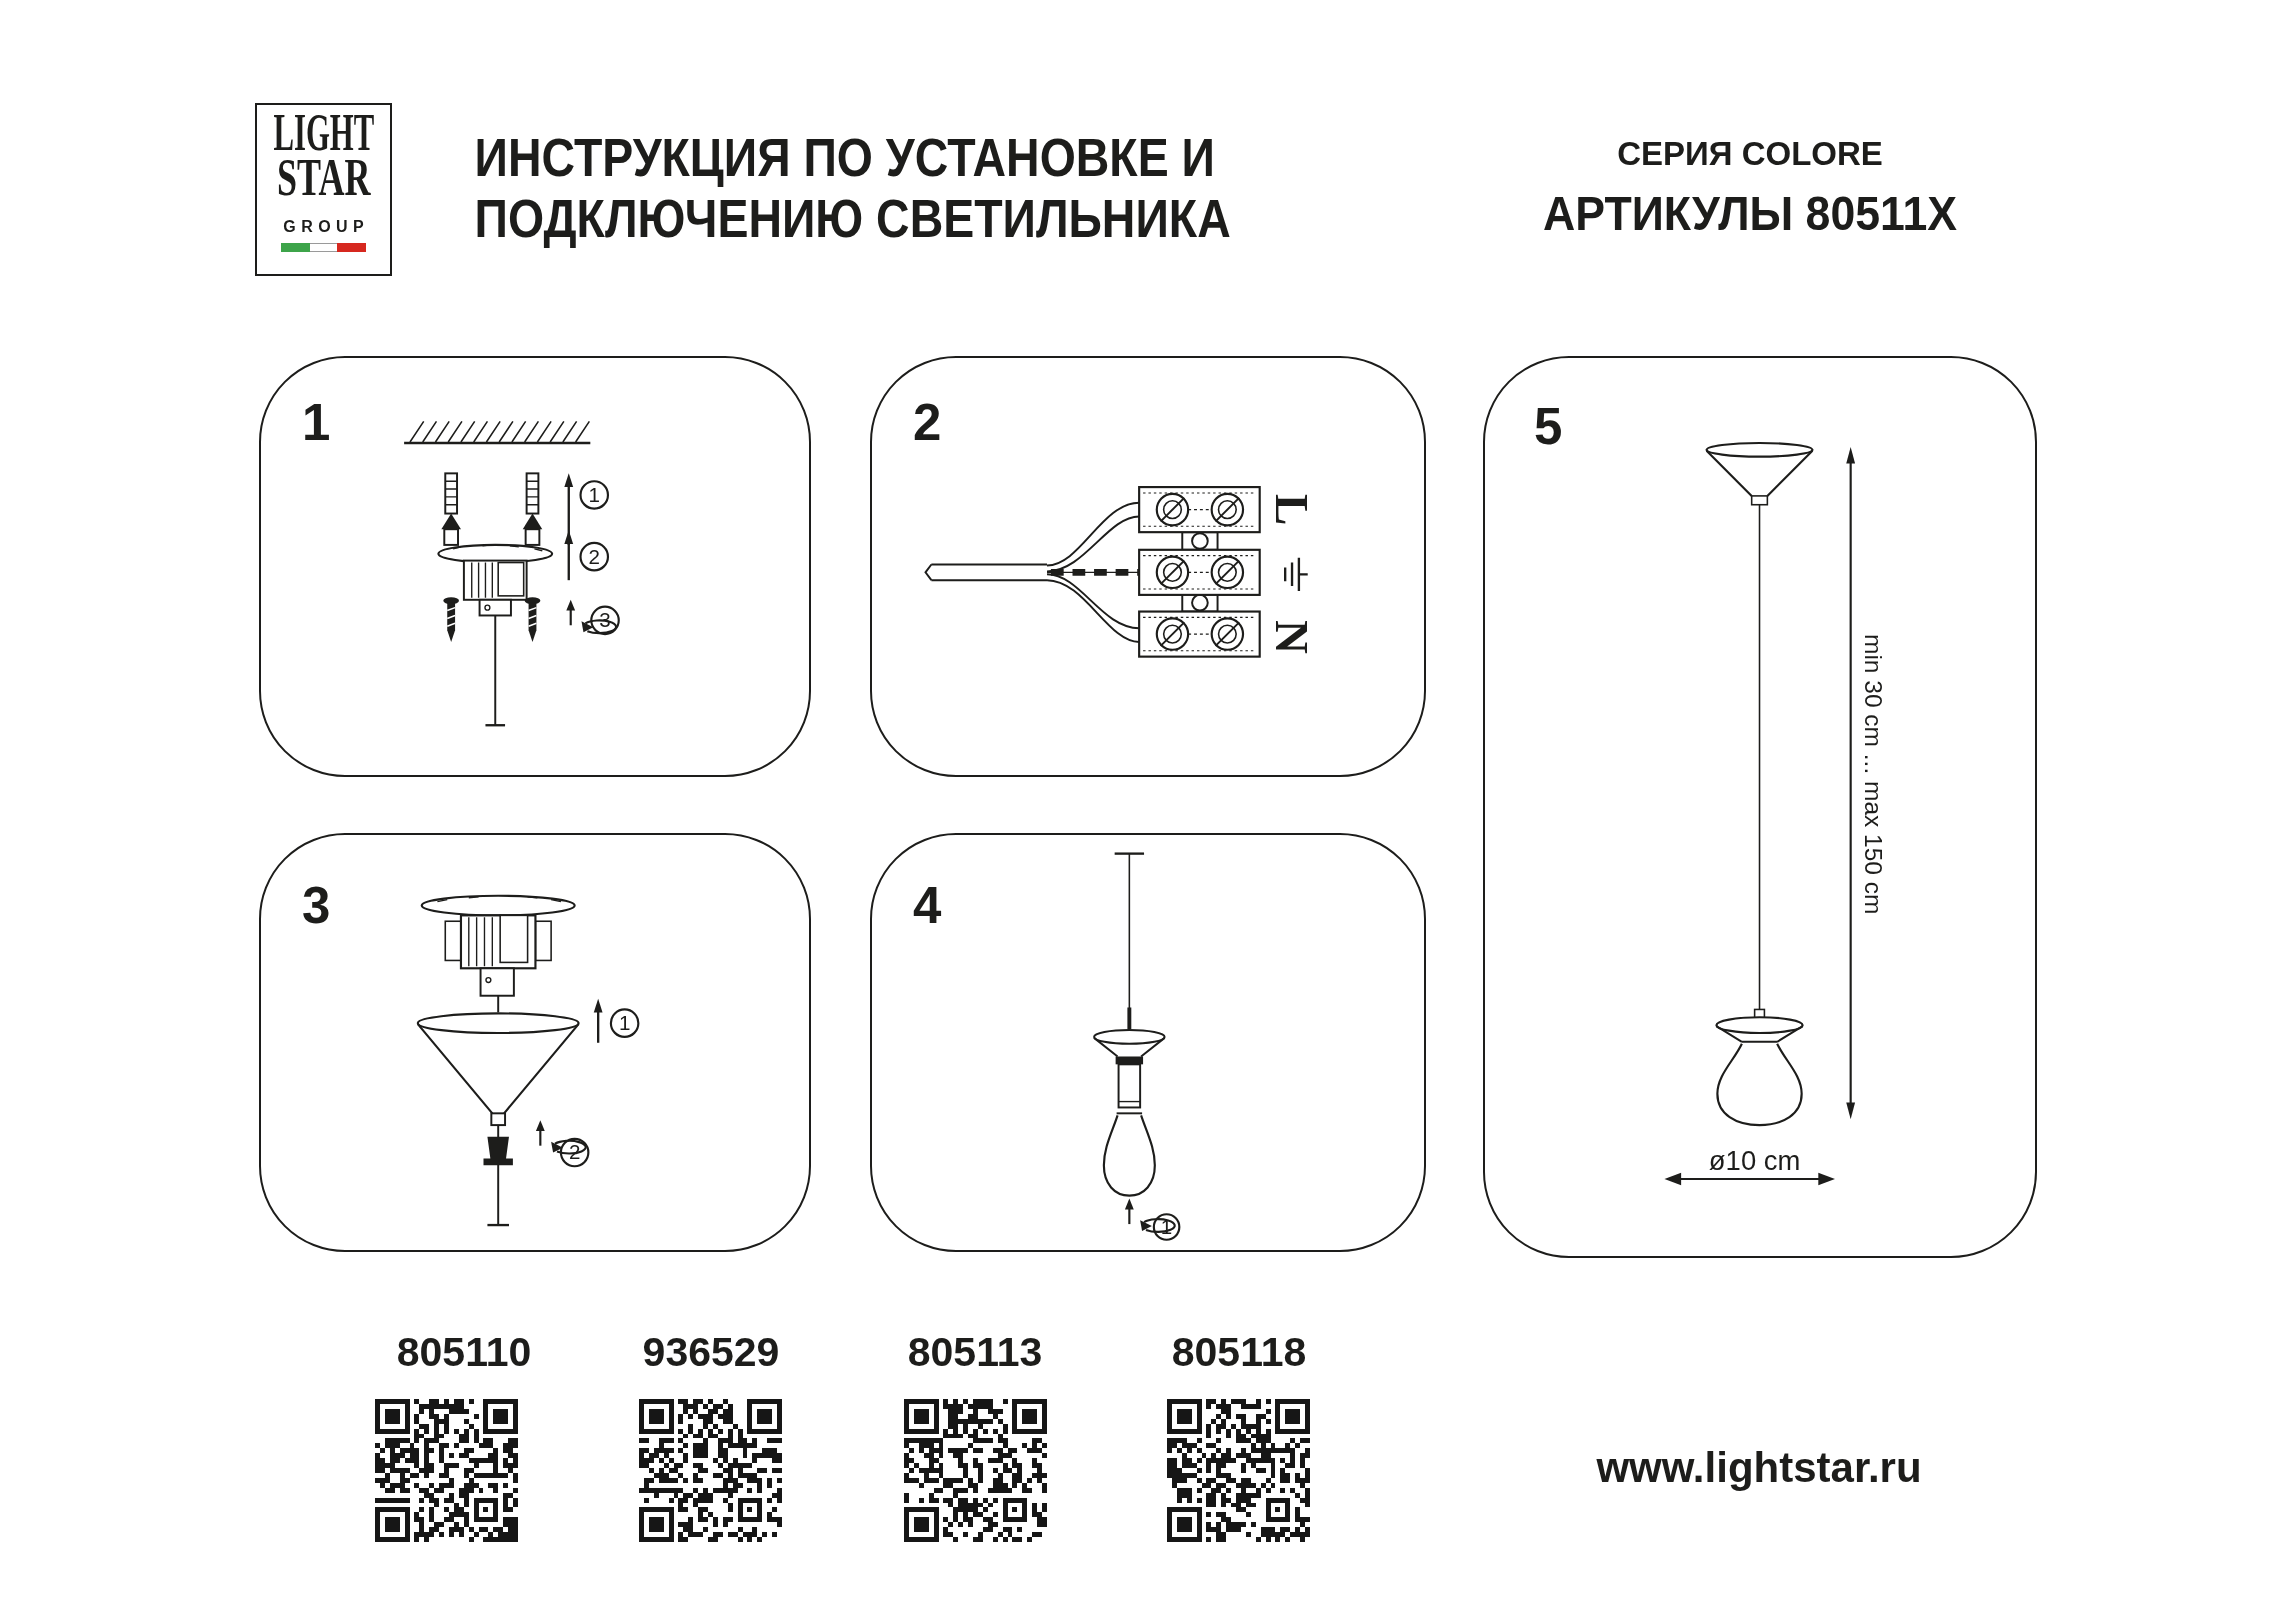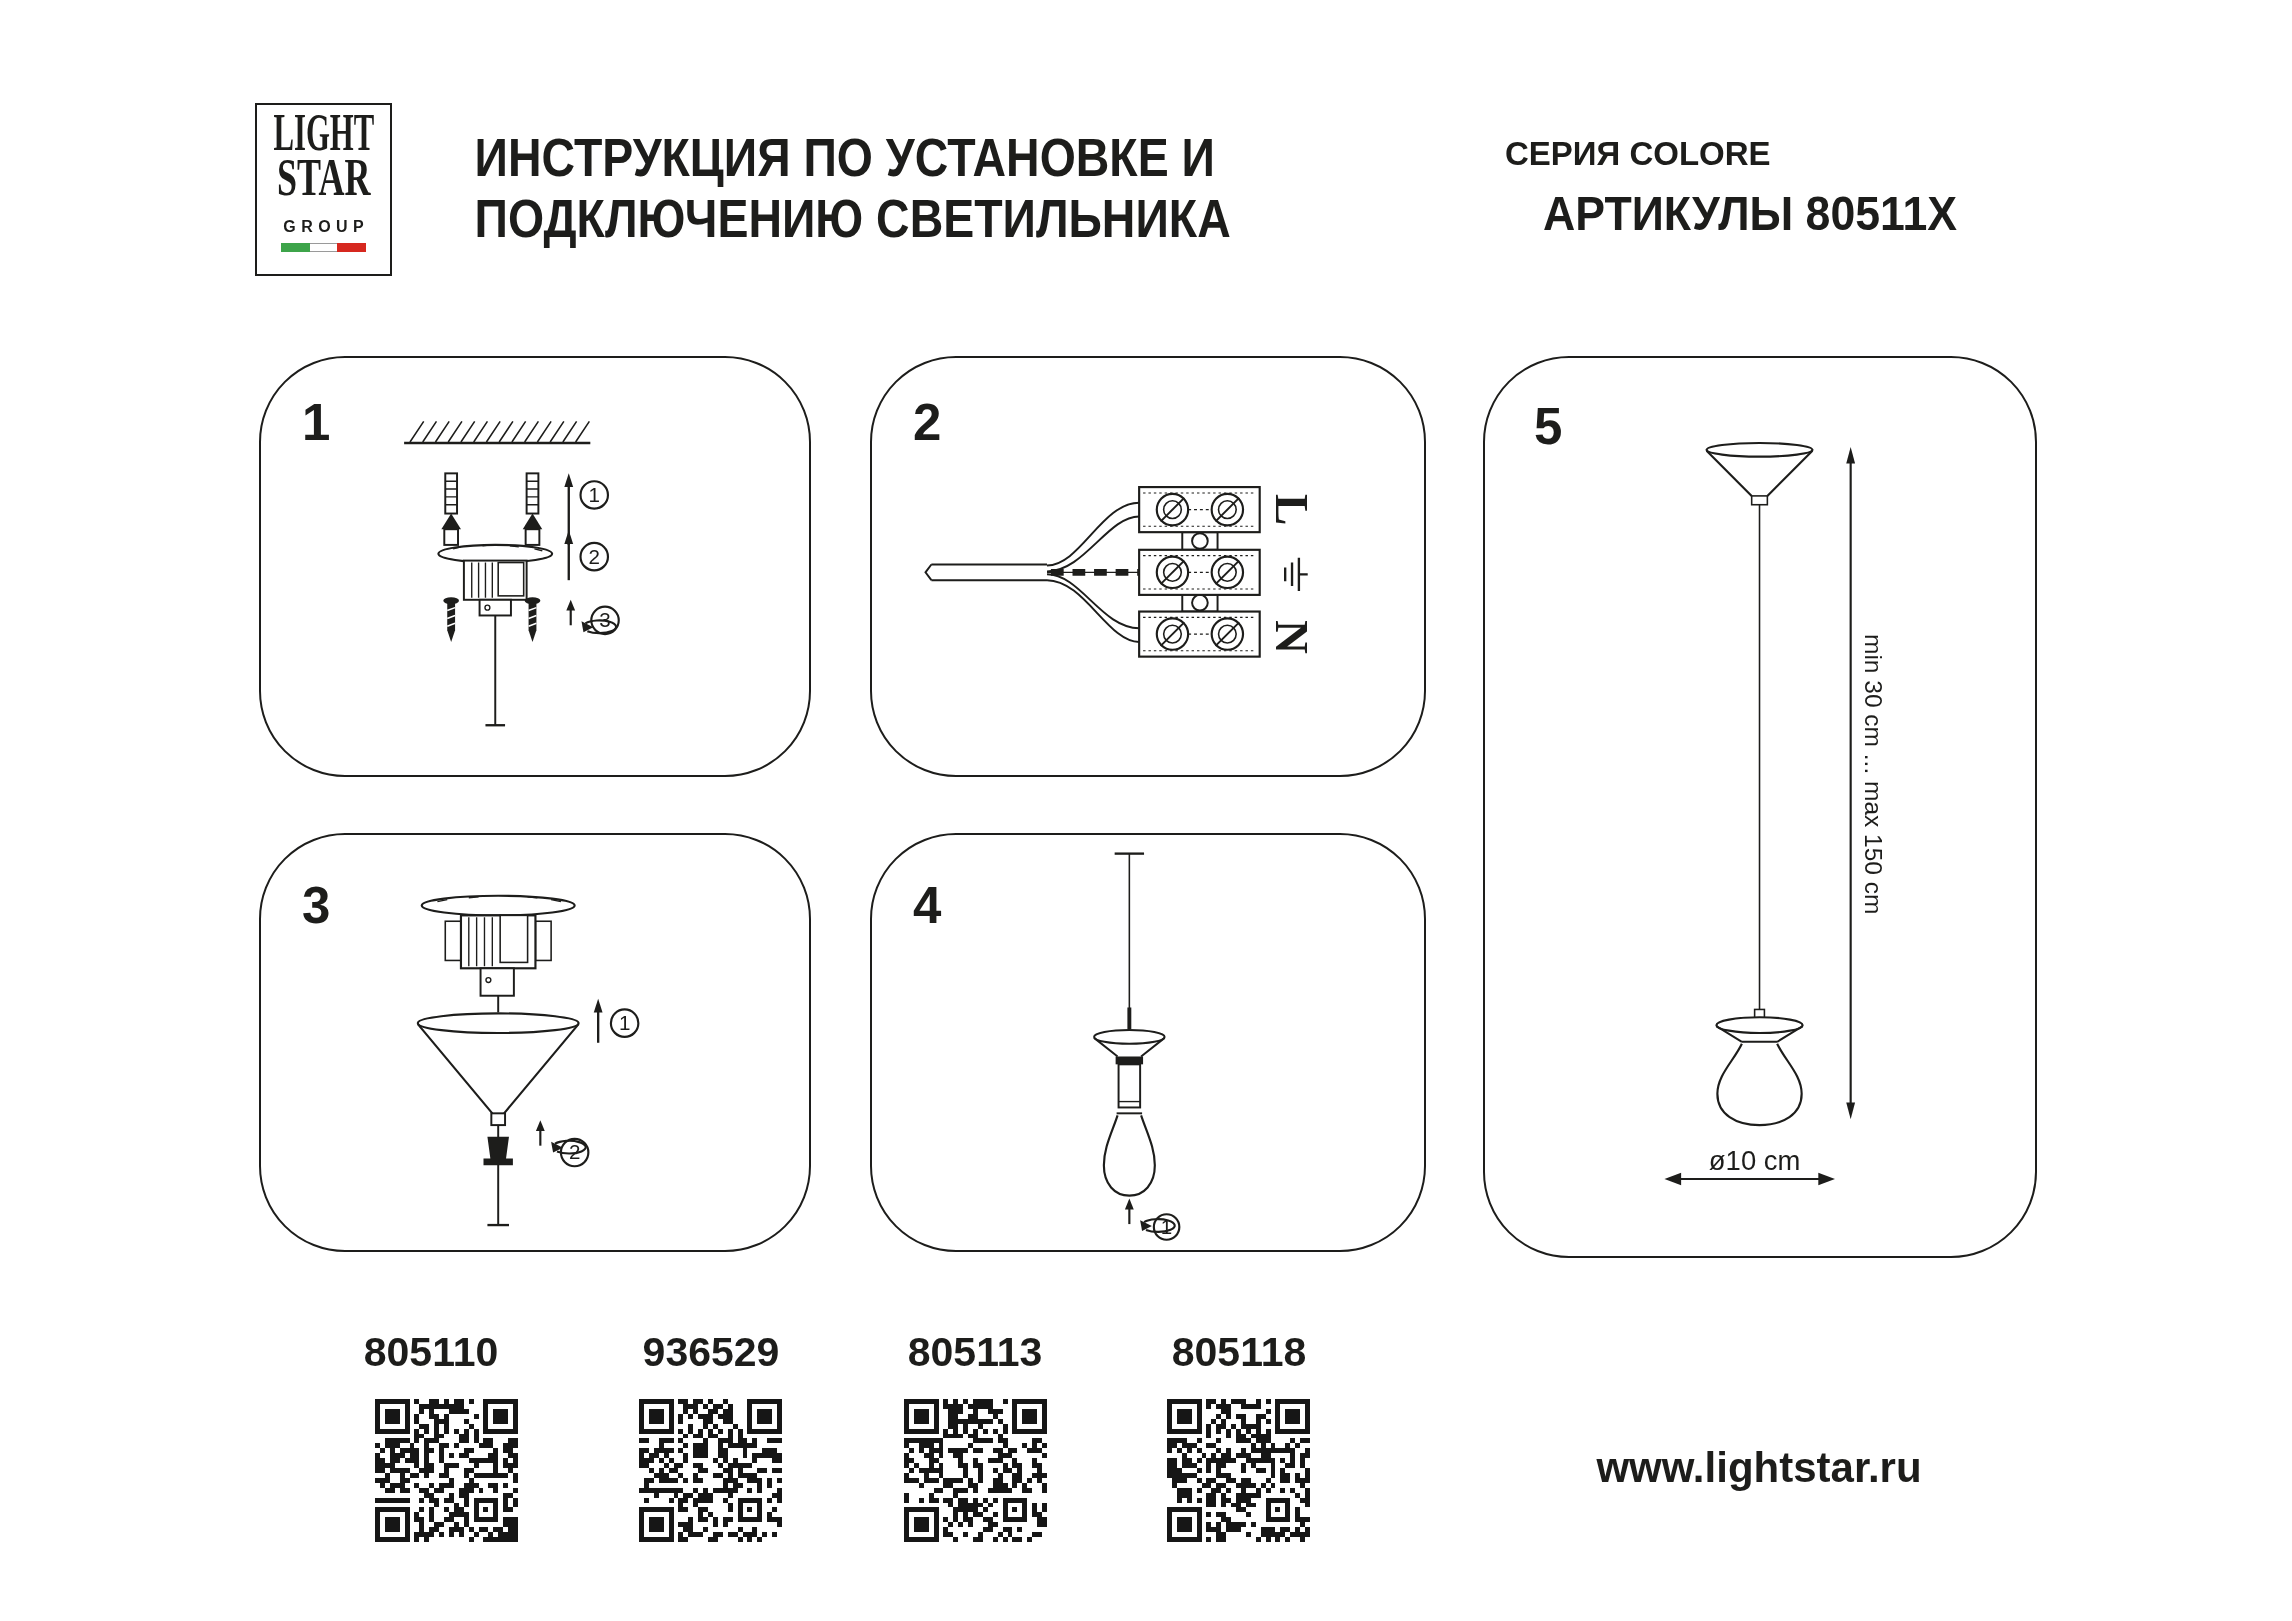--- a/index.html
+++ b/index.html
@@ -16,21 +16,21 @@
   .logo-star{transform:scaleX(.68);line-height:46px;}
   .logo-group{font-size:16px;letter-spacing:5.4px;margin-right:-5.4px;margin-top:18px;font-weight:700;}
   .logo-flag{margin-top:6.9px;width:86px;height:8.8px;display:flex;}
   .logo-flag .fg{flex:0 0 29px;}
   .logo-flag .fw{flex:0 0 27.4px;background:#fff;border-top:1px solid #9a9a9a;border-bottom:1px solid #9a9a9a;box-sizing:border-box;}
   .logo-flag .fr{flex:0 0 29px;}
 
   .title{position:absolute;left:417px;top:127px;width:823px;text-align:center;
          font-size:54px;font-weight:700;line-height:61px;transform:scaleX(.86);
          transform-origin:50% 0;white-space:nowrap;}
-  .series{position:absolute;left:1505px;top:135px;width:490px;text-align:left;
+  .series{position:absolute;left:1505px;top:135px;width:490px;text-align:center;
           font-size:33px;font-weight:700;}
   .articles{position:absolute;left:1505px;top:186px;width:490px;text-align:center;
           font-size:48px;font-weight:700;transform:scaleX(.93);transform-origin:50% 0;white-space:nowrap;}
 
   
   .panel{position:absolute;border:2px solid #1d1d1b;border-radius:86px;background:#fff;box-sizing:border-box;}
   #panel1{left:259px;top:356px;width:552px;height:421px;}
   #panel2{left:870px;top:356px;width:556px;height:421px;}
   #panel3{left:259px;top:833px;width:552px;height:419px;}
   #panel4{left:870px;top:833px;width:556px;height:419px;}
@@ -300,21 +300,21 @@
       <text class="dim-t" x="1903" y="790" transform="rotate(90 1903 790)">min 30 cm ... max 150 cm</text>
       <text class="dia-t" x="1790" y="1194">ø10 cm</text>
       <g>
         <line class="ln w22" x1="1712" y1="1203" x2="1858" y2="1203"></line>
         <polygon class="fi" points="1698,1203 1715,1196.5 1715,1209.5"></polygon>
         <polygon class="fi" points="1872,1203 1855,1196.5 1855,1209.5"></polygon>
       </g>
     </g>
   </svg>
 
-  <div class="code-label" style="left:323px">805110</div>
+  <div class="code-label" style="left:356px">805110</div>
   <div class="code-label" style="left:603px">936529</div>
   <div class="code-label" style="left:867px">805113</div>
   <div class="code-label" style="left:1131px">805118</div>
 
   <svg class="qr" style="left:375px" viewBox="0 0 29 29">
       <path d="M0 0h1v1h-1zM1 0h1v1h-1zM2 0h1v1h-1zM3 0h1v1h-1zM4 0h1v1h-1zM5 0h1v1h-1zM6 0h1v1h-1zM8 0h1v1h-1zM11 0h1v1h-1zM12 0h1v1h-1zM14 0h1v1h-1zM16 0h1v1h-1zM17 0h1v1h-1zM19 0h1v1h-1zM22 0h1v1h-1zM23 0h1v1h-1zM24 0h1v1h-1zM25 0h1v1h-1zM26 0h1v1h-1zM27 0h1v1h-1zM28 0h1v1h-1zM0 1h1v1h-1zM6 1h1v1h-1zM9 1h1v1h-1zM10 1h1v1h-1zM11 1h1v1h-1zM12 1h1v1h-1zM13 1h1v1h-1zM14 1h1v1h-1zM15 1h1v1h-1zM16 1h1v1h-1zM17 1h1v1h-1zM22 1h1v1h-1zM28 1h1v1h-1zM0 2h1v1h-1zM2 2h1v1h-1zM3 2h1v1h-1zM4 2h1v1h-1zM6 2h1v1h-1zM9 2h1v1h-1zM11 2h1v1h-1zM15 2h1v1h-1zM16 2h1v1h-1zM17 2h1v1h-1zM18 2h1v1h-1zM22 2h1v1h-1zM24 2h1v1h-1zM25 2h1v1h-1zM26 2h1v1h-1zM28 2h1v1h-1zM0 3h1v1h-1zM2 3h1v1h-1zM3 3h1v1h-1zM4 3h1v1h-1zM6 3h1v1h-1zM8 3h1v1h-1zM11 3h1v1h-1zM12 3h1v1h-1zM14 3h1v1h-1zM20 3h1v1h-1zM22 3h1v1h-1zM24 3h1v1h-1zM25 3h1v1h-1zM26 3h1v1h-1zM28 3h1v1h-1zM0 4h1v1h-1zM2 4h1v1h-1zM3 4h1v1h-1zM4 4h1v1h-1zM6 4h1v1h-1zM8 4h1v1h-1zM12 4h1v1h-1zM13 4h1v1h-1zM14 4h1v1h-1zM18 4h1v1h-1zM22 4h1v1h-1zM24 4h1v1h-1zM25 4h1v1h-1zM26 4h1v1h-1zM28 4h1v1h-1zM0 5h1v1h-1zM6 5h1v1h-1zM9 5h1v1h-1zM10 5h1v1h-1zM12 5h1v1h-1zM14 5h1v1h-1zM19 5h1v1h-1zM22 5h1v1h-1zM28 5h1v1h-1zM0 6h1v1h-1zM1 6h1v1h-1zM2 6h1v1h-1zM3 6h1v1h-1zM4 6h1v1h-1zM5 6h1v1h-1zM6 6h1v1h-1zM8 6h1v1h-1zM10 6h1v1h-1zM12 6h1v1h-1zM14 6h1v1h-1zM16 6h1v1h-1zM18 6h1v1h-1zM20 6h1v1h-1zM22 6h1v1h-1zM23 6h1v1h-1zM24 6h1v1h-1zM25 6h1v1h-1zM26 6h1v1h-1zM27 6h1v1h-1zM28 6h1v1h-1zM8 7h1v1h-1zM9 7h1v1h-1zM12 7h1v1h-1zM13 7h1v1h-1zM17 7h1v1h-1zM18 7h1v1h-1zM20 7h1v1h-1zM2 8h1v1h-1zM3 8h1v1h-1zM4 8h1v1h-1zM5 8h1v1h-1zM6 8h1v1h-1zM8 8h1v1h-1zM10 8h1v1h-1zM11 8h1v1h-1zM12 8h1v1h-1zM17 8h1v1h-1zM18 8h1v1h-1zM20 8h1v1h-1zM22 8h1v1h-1zM23 8h1v1h-1zM27 8h1v1h-1zM28 8h1v1h-1zM0 9h1v1h-1zM2 9h1v1h-1zM3 9h1v1h-1zM4 9h1v1h-1zM7 9h1v1h-1zM10 9h1v1h-1zM13 9h1v1h-1zM14 9h1v1h-1zM16 9h1v1h-1zM21 9h1v1h-1zM22 9h1v1h-1zM23 9h1v1h-1zM26 9h1v1h-1zM27 9h1v1h-1zM28 9h1v1h-1zM1 10h1v1h-1zM3 10h1v1h-1zM5 10h1v1h-1zM6 10h1v1h-1zM7 10h1v1h-1zM8 10h1v1h-1zM10 10h1v1h-1zM11 10h1v1h-1zM13 10h1v1h-1zM18 10h1v1h-1zM19 10h1v1h-1zM24 10h1v1h-1zM26 10h1v1h-1zM27 10h1v1h-1zM0 11h1v1h-1zM3 11h1v1h-1zM4 11h1v1h-1zM5 11h1v1h-1zM7 11h1v1h-1zM8 11h1v1h-1zM10 11h1v1h-1zM13 11h1v1h-1zM15 11h1v1h-1zM17 11h1v1h-1zM18 11h1v1h-1zM23 11h1v1h-1zM24 11h1v1h-1zM27 11h1v1h-1zM28 11h1v1h-1zM0 12h1v1h-1zM1 12h1v1h-1zM3 12h1v1h-1zM4 12h1v1h-1zM6 12h1v1h-1zM7 12h1v1h-1zM8 12h1v1h-1zM10 12h1v1h-1zM13 12h1v1h-1zM19 12h1v1h-1zM20 12h1v1h-1zM21 12h1v1h-1zM22 12h1v1h-1zM23 12h1v1h-1zM24 12h1v1h-1zM26 12h1v1h-1zM28 12h1v1h-1zM0 13h1v1h-1zM1 13h1v1h-1zM2 13h1v1h-1zM3 13h1v1h-1zM8 13h1v1h-1zM10 13h1v1h-1zM11 13h1v1h-1zM14 13h1v1h-1zM15 13h1v1h-1zM16 13h1v1h-1zM20 13h1v1h-1zM24 13h1v1h-1zM26 13h1v1h-1zM27 13h1v1h-1zM28 13h1v1h-1zM0 14h1v1h-1zM1 14h1v1h-1zM3 14h1v1h-1zM4 14h1v1h-1zM5 14h1v1h-1zM6 14h1v1h-1zM9 14h1v1h-1zM10 14h1v1h-1zM11 14h1v1h-1zM14 14h1v1h-1zM18 14h1v1h-1zM19 14h1v1h-1zM24 14h1v1h-1zM27 14h1v1h-1zM2 15h1v1h-1zM5 15h1v1h-1zM7 15h1v1h-1zM8 15h1v1h-1zM10 15h1v1h-1zM13 15h1v1h-1zM14 15h1v1h-1zM18 15h1v1h-1zM20 15h1v1h-1zM21 15h1v1h-1zM22 15h1v1h-1zM23 15h1v1h-1zM24 15h1v1h-1zM25 15h1v1h-1zM26 15h1v1h-1zM28 15h1v1h-1zM0 16h1v1h-1zM1 16h1v1h-1zM2 16h1v1h-1zM5 16h1v1h-1zM6 16h1v1h-1zM15 16h1v1h-1zM19 16h1v1h-1zM28 16h1v1h-1zM1 17h1v1h-1zM3 17h1v1h-1zM4 17h1v1h-1zM5 17h1v1h-1zM8 17h1v1h-1zM11 17h1v1h-1zM13 17h1v1h-1zM14 17h1v1h-1zM15 17h1v1h-1zM18 17h1v1h-1zM19 17h1v1h-1zM20 17h1v1h-1zM23 17h1v1h-1zM24 17h1v1h-1zM26 17h1v1h-1zM2 18h1v1h-1zM3 18h1v1h-1zM5 18h1v1h-1zM6 18h1v1h-1zM9 18h1v1h-1zM10 18h1v1h-1zM12 18h1v1h-1zM13 18h1v1h-1zM17 18h1v1h-1zM18 18h1v1h-1zM19 18h1v1h-1zM21 18h1v1h-1zM24 18h1v1h-1zM28 18h1v1h-1zM10 19h1v1h-1zM11 19h1v1h-1zM15 19h1v1h-1zM17 19h1v1h-1zM18 19h1v1h-1zM26 19h1v1h-1zM27 19h1v1h-1zM0 20h1v1h-1zM1 20h1v1h-1zM2 20h1v1h-1zM3 20h1v1h-1zM4 20h1v1h-1zM5 20h1v1h-1zM6 20h1v1h-1zM9 20h1v1h-1zM11 20h1v1h-1zM12 20h1v1h-1zM14 20h1v1h-1zM15 20h1v1h-1zM18 20h1v1h-1zM20 20h1v1h-1zM21 20h1v1h-1zM22 20h1v1h-1zM23 20h1v1h-1zM24 20h1v1h-1zM26 20h1v1h-1zM28 20h1v1h-1zM12 21h1v1h-1zM16 21h1v1h-1zM18 21h1v1h-1zM20 21h1v1h-1zM24 21h1v1h-1zM26 21h1v1h-1zM28 21h1v1h-1zM0 22h1v1h-1zM1 22h1v1h-1zM2 22h1v1h-1zM3 22h1v1h-1zM4 22h1v1h-1zM5 22h1v1h-1zM6 22h1v1h-1zM9 22h1v1h-1zM11 22h1v1h-1zM14 22h1v1h-1zM16 22h1v1h-1zM17 22h1v1h-1zM20 22h1v1h-1zM22 22h1v1h-1zM24 22h1v1h-1zM26 22h1v1h-1zM27 22h1v1h-1zM0 23h1v1h-1zM6 23h1v1h-1zM8 23h1v1h-1zM11 23h1v1h-1zM15 23h1v1h-1zM16 23h1v1h-1zM17 23h1v1h-1zM18 23h1v1h-1zM20 23h1v1h-1zM24 23h1v1h-1zM0 24h1v1h-1zM2 24h1v1h-1zM3 24h1v1h-1zM4 24h1v1h-1zM6 24h1v1h-1zM8 24h1v1h-1zM9 24h1v1h-1zM11 24h1v1h-1zM14 24h1v1h-1zM15 24h1v1h-1zM18 24h1v1h-1zM20 24h1v1h-1zM21 24h1v1h-1zM22 24h1v1h-1zM23 24h1v1h-1zM24 24h1v1h-1zM26 24h1v1h-1zM27 24h1v1h-1zM28 24h1v1h-1zM0 25h1v1h-1zM2 25h1v1h-1zM3 25h1v1h-1zM4 25h1v1h-1zM6 25h1v1h-1zM9 25h1v1h-1zM12 25h1v1h-1zM13 25h1v1h-1zM16 25h1v1h-1zM18 25h1v1h-1zM26 25h1v1h-1zM27 25h1v1h-1zM28 25h1v1h-1zM0 26h1v1h-1zM2 26h1v1h-1zM3 26h1v1h-1zM4 26h1v1h-1zM6 26h1v1h-1zM9 26h1v1h-1zM11 26h1v1h-1zM12 26h1v1h-1zM15 26h1v1h-1zM16 26h1v1h-1zM17 26h1v1h-1zM19 26h1v1h-1zM21 26h1v1h-1zM22 26h1v1h-1zM24 26h1v1h-1zM25 26h1v1h-1zM27 26h1v1h-1zM28 26h1v1h-1zM0 27h1v1h-1zM6 27h1v1h-1zM8 27h1v1h-1zM9 27h1v1h-1zM10 27h1v1h-1zM11 27h1v1h-1zM13 27h1v1h-1zM15 27h1v1h-1zM17 27h1v1h-1zM20 27h1v1h-1zM23 27h1v1h-1zM25 27h1v1h-1zM26 27h1v1h-1zM27 27h1v1h-1zM28 27h1v1h-1zM0 28h1v1h-1zM1 28h1v1h-1zM2 28h1v1h-1zM3 28h1v1h-1zM4 28h1v1h-1zM5 28h1v1h-1zM6 28h1v1h-1zM8 28h1v1h-1zM10 28h1v1h-1zM19 28h1v1h-1zM22 28h1v1h-1zM23 28h1v1h-1zM24 28h1v1h-1zM25 28h1v1h-1zM26 28h1v1h-1zM27 28h1v1h-1zM28 28h1v1h-1z" fill="#161616"></path>
     </svg>
   <svg class="qr" style="left:639px" viewBox="0 0 29 29">
       <path d="M0 0h1v1h-1zM1 0h1v1h-1zM2 0h1v1h-1zM3 0h1v1h-1zM4 0h1v1h-1zM5 0h1v1h-1zM6 0h1v1h-1zM8 0h1v1h-1zM9 0h1v1h-1zM11 0h1v1h-1zM12 0h1v1h-1zM14 0h1v1h-1zM17 0h1v1h-1zM22 0h1v1h-1zM23 0h1v1h-1zM24 0h1v1h-1zM25 0h1v1h-1zM26 0h1v1h-1zM27 0h1v1h-1zM28 0h1v1h-1zM0 1h1v1h-1zM6 1h1v1h-1zM9 1h1v1h-1zM10 1h1v1h-1zM11 1h1v1h-1zM13 1h1v1h-1zM15 1h1v1h-1zM16 1h1v1h-1zM18 1h1v1h-1zM22 1h1v1h-1zM28 1h1v1h-1zM0 2h1v1h-1zM2 2h1v1h-1zM3 2h1v1h-1zM4 2h1v1h-1zM6 2h1v1h-1zM9 2h1v1h-1zM11 2h1v1h-1zM14 2h1v1h-1zM15 2h1v1h-1zM17 2h1v1h-1zM18 2h1v1h-1zM22 2h1v1h-1zM24 2h1v1h-1zM25 2h1v1h-1zM26 2h1v1h-1zM28 2h1v1h-1zM0 3h1v1h-1zM2 3h1v1h-1zM3 3h1v1h-1zM4 3h1v1h-1zM6 3h1v1h-1zM8 3h1v1h-1zM10 3h1v1h-1zM12 3h1v1h-1zM13 3h1v1h-1zM14 3h1v1h-1zM16 3h1v1h-1zM17 3h1v1h-1zM18 3h1v1h-1zM22 3h1v1h-1zM24 3h1v1h-1zM25 3h1v1h-1zM26 3h1v1h-1zM28 3h1v1h-1zM0 4h1v1h-1zM2 4h1v1h-1zM3 4h1v1h-1zM4 4h1v1h-1zM6 4h1v1h-1zM8 4h1v1h-1zM13 4h1v1h-1zM14 4h1v1h-1zM17 4h1v1h-1zM18 4h1v1h-1zM22 4h1v1h-1zM24 4h1v1h-1zM25 4h1v1h-1zM26 4h1v1h-1zM28 4h1v1h-1zM0 5h1v1h-1zM6 5h1v1h-1zM10 5h1v1h-1zM13 5h1v1h-1zM15 5h1v1h-1zM19 5h1v1h-1zM22 5h1v1h-1zM28 5h1v1h-1zM0 6h1v1h-1zM1 6h1v1h-1zM2 6h1v1h-1zM3 6h1v1h-1zM4 6h1v1h-1zM5 6h1v1h-1zM6 6h1v1h-1zM8 6h1v1h-1zM10 6h1v1h-1zM12 6h1v1h-1zM14 6h1v1h-1zM16 6h1v1h-1zM18 6h1v1h-1zM20 6h1v1h-1zM22 6h1v1h-1zM23 6h1v1h-1zM24 6h1v1h-1zM25 6h1v1h-1zM26 6h1v1h-1zM27 6h1v1h-1zM28 6h1v1h-1zM9 7h1v1h-1zM11 7h1v1h-1zM12 7h1v1h-1zM14 7h1v1h-1zM15 7h1v1h-1zM18 7h1v1h-1zM20 7h1v1h-1zM0 8h1v1h-1zM1 8h1v1h-1zM4 8h1v1h-1zM5 8h1v1h-1zM6 8h1v1h-1zM8 8h1v1h-1zM13 8h1v1h-1zM16 8h1v1h-1zM17 8h1v1h-1zM18 8h1v1h-1zM20 8h1v1h-1zM21 8h1v1h-1zM23 8h1v1h-1zM26 8h1v1h-1zM27 8h1v1h-1zM28 8h1v1h-1zM4 9h1v1h-1zM9 9h1v1h-1zM11 9h1v1h-1zM12 9h1v1h-1zM13 9h1v1h-1zM16 9h1v1h-1zM18 9h1v1h-1zM19 9h1v1h-1zM20 9h1v1h-1zM21 9h1v1h-1zM22 9h1v1h-1zM23 9h1v1h-1zM0 10h1v1h-1zM1 10h1v1h-1zM3 10h1v1h-1zM4 10h1v1h-1zM5 10h1v1h-1zM6 10h1v1h-1zM8 10h1v1h-1zM11 10h1v1h-1zM12 10h1v1h-1zM13 10h1v1h-1zM16 10h1v1h-1zM17 10h1v1h-1zM21 10h1v1h-1zM25 10h1v1h-1zM26 10h1v1h-1zM27 10h1v1h-1zM0 11h1v1h-1zM2 11h1v1h-1zM3 11h1v1h-1zM5 11h1v1h-1zM9 11h1v1h-1zM11 11h1v1h-1zM12 11h1v1h-1zM13 11h1v1h-1zM16 11h1v1h-1zM17 11h1v1h-1zM21 11h1v1h-1zM23 11h1v1h-1zM24 11h1v1h-1zM25 11h1v1h-1zM26 11h1v1h-1zM27 11h1v1h-1zM28 11h1v1h-1zM0 12h1v1h-1zM1 12h1v1h-1zM2 12h1v1h-1zM4 12h1v1h-1zM6 12h1v1h-1zM9 12h1v1h-1zM15 12h1v1h-1zM17 12h1v1h-1zM19 12h1v1h-1zM23 12h1v1h-1zM27 12h1v1h-1zM28 12h1v1h-1zM0 13h1v1h-1zM1 13h1v1h-1zM5 13h1v1h-1zM7 13h1v1h-1zM8 13h1v1h-1zM11 13h1v1h-1zM12 13h1v1h-1zM16 13h1v1h-1zM18 13h1v1h-1zM19 13h1v1h-1zM20 13h1v1h-1zM21 13h1v1h-1zM22 13h1v1h-1zM2 14h1v1h-1zM4 14h1v1h-1zM6 14h1v1h-1zM7 14h1v1h-1zM12 14h1v1h-1zM13 14h1v1h-1zM17 14h1v1h-1zM18 14h1v1h-1zM20 14h1v1h-1zM24 14h1v1h-1zM25 14h1v1h-1zM27 14h1v1h-1zM28 14h1v1h-1zM3 15h1v1h-1zM4 15h1v1h-1zM5 15h1v1h-1zM8 15h1v1h-1zM11 15h1v1h-1zM15 15h1v1h-1zM16 15h1v1h-1zM18 15h1v1h-1zM20 15h1v1h-1zM21 15h1v1h-1zM22 15h1v1h-1zM23 15h1v1h-1zM1 16h1v1h-1zM2 16h1v1h-1zM4 16h1v1h-1zM5 16h1v1h-1zM6 16h1v1h-1zM7 16h1v1h-1zM9 16h1v1h-1zM11 16h1v1h-1zM12 16h1v1h-1zM17 16h1v1h-1zM18 16h1v1h-1zM19 16h1v1h-1zM22 16h1v1h-1zM23 16h1v1h-1zM24 16h1v1h-1zM26 16h1v1h-1zM28 16h1v1h-1zM1 17h1v1h-1zM17 17h1v1h-1zM19 17h1v1h-1zM20 17h1v1h-1zM24 17h1v1h-1zM26 17h1v1h-1zM0 18h1v1h-1zM1 18h1v1h-1zM2 18h1v1h-1zM3 18h1v1h-1zM4 18h1v1h-1zM5 18h1v1h-1zM6 18h1v1h-1zM7 18h1v1h-1zM8 18h1v1h-1zM11 18h1v1h-1zM13 18h1v1h-1zM15 18h1v1h-1zM16 18h1v1h-1zM17 18h1v1h-1zM18 18h1v1h-1zM19 18h1v1h-1zM22 18h1v1h-1zM24 18h1v1h-1zM28 18h1v1h-1zM3 19h1v1h-1zM7 19h1v1h-1zM9 19h1v1h-1zM10 19h1v1h-1zM12 19h1v1h-1zM13 19h1v1h-1zM14 19h1v1h-1zM18 19h1v1h-1zM27 19h1v1h-1zM28 19h1v1h-1zM1 20h1v1h-1zM6 20h1v1h-1zM8 20h1v1h-1zM9 20h1v1h-1zM11 20h1v1h-1zM12 20h1v1h-1zM13 20h1v1h-1zM14 20h1v1h-1zM17 20h1v1h-1zM20 20h1v1h-1zM21 20h1v1h-1zM22 20h1v1h-1zM23 20h1v1h-1zM24 20h1v1h-1zM26 20h1v1h-1zM28 20h1v1h-1zM8 21h1v1h-1zM11 21h1v1h-1zM18 21h1v1h-1zM20 21h1v1h-1zM24 21h1v1h-1zM0 22h1v1h-1zM1 22h1v1h-1zM2 22h1v1h-1zM3 22h1v1h-1zM4 22h1v1h-1zM5 22h1v1h-1zM6 22h1v1h-1zM8 22h1v1h-1zM9 22h1v1h-1zM12 22h1v1h-1zM13 22h1v1h-1zM18 22h1v1h-1zM20 22h1v1h-1zM22 22h1v1h-1zM24 22h1v1h-1zM27 22h1v1h-1zM0 23h1v1h-1zM6 23h1v1h-1zM12 23h1v1h-1zM14 23h1v1h-1zM20 23h1v1h-1zM24 23h1v1h-1zM26 23h1v1h-1zM0 24h1v1h-1zM2 24h1v1h-1zM3 24h1v1h-1zM4 24h1v1h-1zM6 24h1v1h-1zM10 24h1v1h-1zM12 24h1v1h-1zM13 24h1v1h-1zM15 24h1v1h-1zM17 24h1v1h-1zM18 24h1v1h-1zM20 24h1v1h-1zM21 24h1v1h-1zM22 24h1v1h-1zM23 24h1v1h-1zM24 24h1v1h-1zM26 24h1v1h-1zM27 24h1v1h-1zM28 24h1v1h-1zM0 25h1v1h-1zM2 25h1v1h-1zM3 25h1v1h-1zM4 25h1v1h-1zM6 25h1v1h-1zM8 25h1v1h-1zM9 25h1v1h-1zM10 25h1v1h-1zM15 25h1v1h-1zM17 25h1v1h-1zM28 25h1v1h-1zM0 26h1v1h-1zM2 26h1v1h-1zM3 26h1v1h-1zM4 26h1v1h-1zM6 26h1v1h-1zM9 26h1v1h-1zM10 26h1v1h-1zM13 26h1v1h-1zM20 26h1v1h-1zM23 26h1v1h-1zM0 27h1v1h-1zM6 27h1v1h-1zM8 27h1v1h-1zM10 27h1v1h-1zM11 27h1v1h-1zM12 27h1v1h-1zM15 27h1v1h-1zM16 27h1v1h-1zM18 27h1v1h-1zM19 27h1v1h-1zM21 27h1v1h-1zM22 27h1v1h-1zM23 27h1v1h-1zM25 27h1v1h-1zM27 27h1v1h-1zM0 28h1v1h-1zM1 28h1v1h-1zM2 28h1v1h-1zM3 28h1v1h-1zM4 28h1v1h-1zM5 28h1v1h-1zM6 28h1v1h-1zM8 28h1v1h-1zM9 28h1v1h-1zM14 28h1v1h-1zM15 28h1v1h-1zM20 28h1v1h-1zM22 28h1v1h-1zM24 28h1v1h-1z" fill="#161616"></path>
     </svg>

